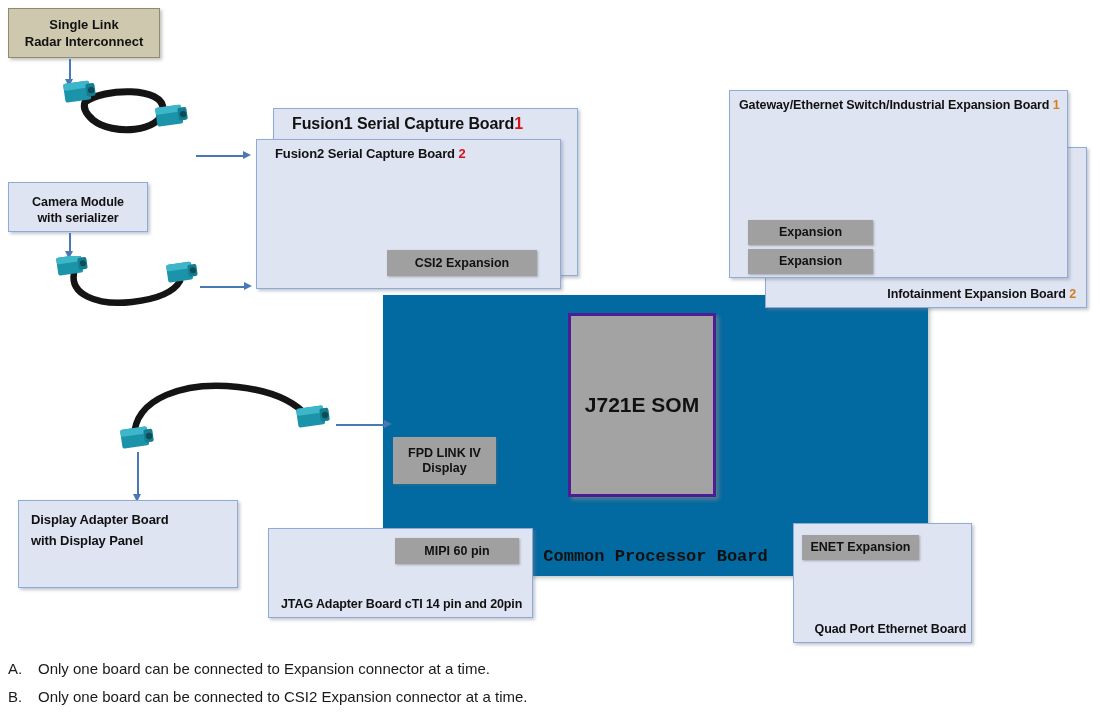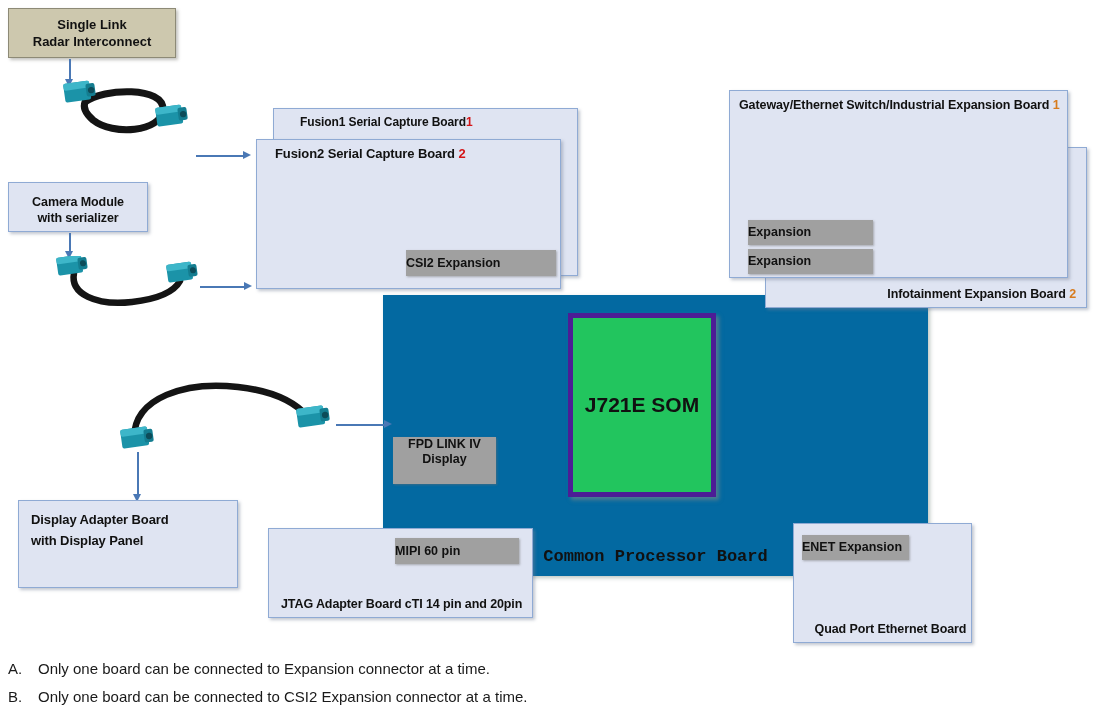--- a/index.html
+++ b/index.html
@@ -54,37 +54,37 @@
   .greenboard .cpb-label{
     position:absolute;
     left:0;right:0;bottom:10px;
     text-align:center;
     font-size:17px;font-weight:bold;color:#111;
   }
 
   
   .som{
     position:absolute;
-    background:#22c55e;
-    border:5px solid #4c1d95;
+    background:#a3a3a3;
+    border:3px solid #4c1d95;
     box-sizing:border-box;
     display:flex;align-items:center;justify-content:center;
     font-size:21px;font-weight:bold;color:#111;
     box-shadow:3px 3px 4px rgba(140,140,130,.55);
   }
 
   
   .chip{
     position:absolute;
     background:#a0a0a0;
     color:#111;
     font-weight:bold;
     font-size:12.5px;
     line-height:15px;
-    display:flex;align-items:center;
+    display:flex;align-items:center;justify-content:center;
     text-align:center;
     box-sizing:border-box;
     box-shadow:1px 1px 2px rgba(110,110,110,.5);
   }
 
   
   .ln{position:absolute;background:#4a78b5;}
   .ln.h{height:1.6px;}
   .ln.v{width:1.6px;}
   .arrowhead{position:absolute;width:0;height:0;}
@@ -102,21 +102,21 @@
   }
   .note-row{display:flex;align-items:flex-start;font-size:15px;line-height:28px;}
   .note-key{width:38px;padding-left:8px;box-sizing:border-box;}
   .note-txt{}
 </style>
 </head>
 <body>
 
 <div id="stage">
 
-  <div class="tanbox" style="left:8px;top:8px;width:168px;height:50px;">
+  <div class="tanbox" style="left:8px;top:8px;width:152px;height:50px;">
     <div>
       <span>Single Link</span><br>
       <span>Radar Interconnect</span>
     </div>
   </div>
 
   <div class="ln v" style="left:69px;top:59px;height:22px;"></div>
   <div class="arrowhead ah-down" style="left:65px;top:79px;"></div>
 
   <svg class="cable" style="left:55px;top:80px;" width="150" height="70" viewBox="0 0 150 70">
@@ -171,32 +171,32 @@
 
   <div class="greenboard" style="left:383px;top:295px;width:545px;height:281px;">
     <div class="cpb-label">Common Processor Board</div>
   </div>
 
   <div class="som" style="left:568px;top:313px;width:148px;height:184px;">
     <span>J721E SOM</span>
   </div>
 
   <div class="board" style="left:273px;top:108px;width:305px;height:168px;">
-    <div class="lbl" style="left:18px;top:6px;font-size:12px;margin-left:8px;">
+    <div class="lbl" style="left:18px;top:6px;font-size:16px;">
       <span>Fusion1 Serial Capture Board</span><span class="num-red">1</span>
     </div>
   </div>
 
   <div class="board" style="left:256px;top:139px;width:305px;height:150px;padding-left:32px;">
     <div class="lbl" style="left:18px;top:6px;font-size:13px;">
       <span>Fusion2 Serial Capture Board</span> <span class="num-red">2</span>
     </div>
   </div>
 
-  <div class="chip" style="left:406px;top:250px;width:150px;height:26px;">
+  <div class="chip" style="left:387px;top:250px;width:150px;height:26px;">
     <span>CSI2 Expansion</span>
   </div>
 
   <div class="board" style="left:765px;top:147px;width:322px;height:161px;">
     <div class="lbl" style="right:10px;bottom:6px;font-size:12.5px;">
       <span>Infotainment Expansion Board</span> <span class="num-org">2</span>
     </div>
   </div>
 
   <div class="board" style="left:729px;top:90px;width:339px;height:188px;">
@@ -249,21 +249,21 @@
   <div class="board" style="left:268px;top:528px;width:265px;height:90px;">
     <div class="lbl" style="left:12px;bottom:6px;font-size:12.5px;">JTAG Adapter Board  cTI 14 pin and 20pin</div>
   </div>
   <div class="chip" style="left:395px;top:538px;width:124px;height:26px;">
     <span>MIPI 60 pin</span>
   </div>
 
   <div class="board" style="left:793px;top:523px;width:179px;height:120px;">
     <div class="lbl" style="left:16px;right:0;bottom:6px;text-align:center;font-size:12.5px;">Quad Port Ethernet Board</div>
   </div>
-  <div class="chip" style="left:802px;top:535px;width:107px;height:25px;">
+  <div class="chip" style="left:802px;top:535px;width:117px;height:25px;">
     <span>ENET Expansion</span>
   </div>
 
   <div class="notes">
     <div class="note-row">
       <div class="note-key">A.</div>
       <div class="note-txt">Only one board can be connected to Expansion connector at a time.</div>
     </div>
     <div class="note-row">
       <div class="note-key">B.</div>

